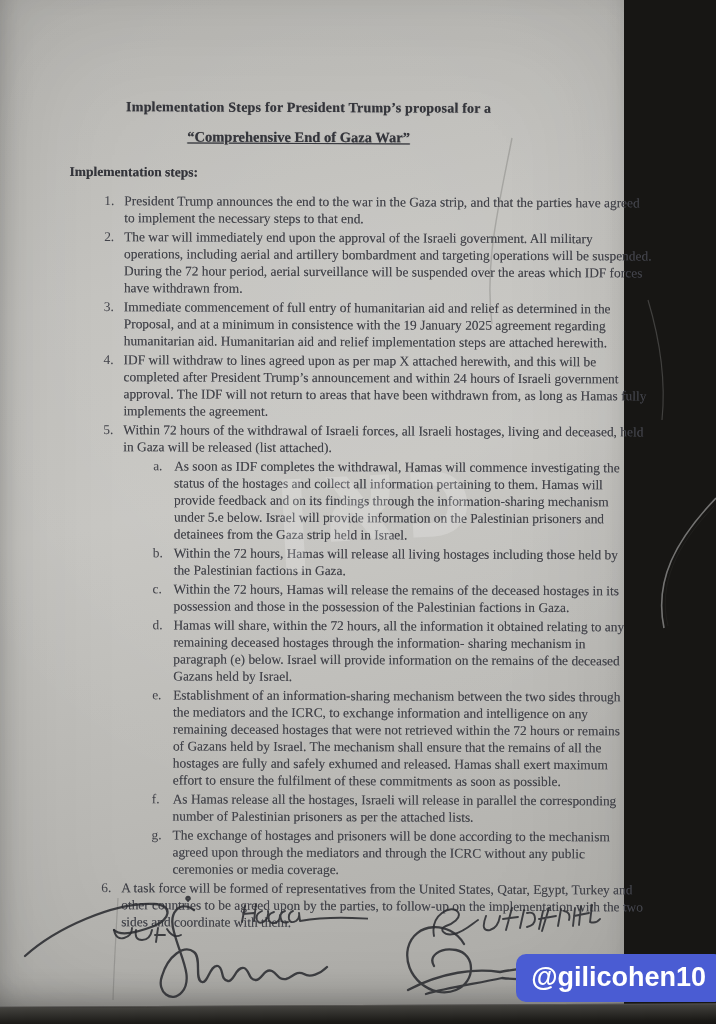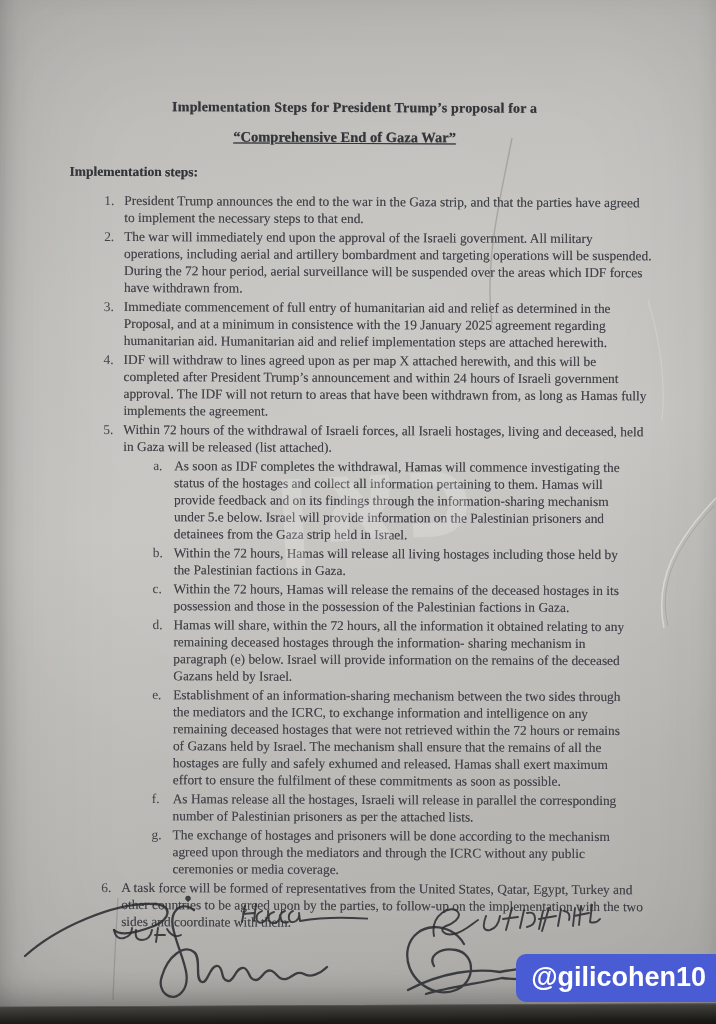--- a/index.html
+++ b/index.html
@@ -2,21 +2,21 @@
 <html><head>
 <meta charset="utf-8">
 <style>
   html,body{margin:0;padding:0;}
   body{
     width:716px;height:1024px;position:relative;overflow:hidden;
     background:#171614;
     font-family:"Liberation Serif", serif;
   }
   .paper{
-    position:absolute;left:0;top:0;width:716px;height:1008px;
+    position:absolute;left:0;top:0;width:624px;height:1008px;
     background:
       radial-gradient(130% 90% at 55% 30%, rgba(255,255,255,0.10), rgba(0,0,0,0) 60%),
       linear-gradient(168deg,#b6b5b1 0%,#c2c1bd 28%,#c6c5c1 48%,#bcbbb7 70%,#aeada9 100%);
     box-shadow: inset 0 0 130px rgba(0,0,0,0.10), inset 0 -22px 30px -14px rgba(0,0,0,0.30), inset 18px 0 40px -24px rgba(0,0,0,0.18);
   }
   .bottom-strip{
     position:absolute;left:-6px;bottom:-4px;width:728px;height:22px;
     background:linear-gradient(#43423e,#1c1b18 70%,#121110);
     border-top:1px solid rgba(205,204,198,0.35);
     transform:rotate(-0.3deg);

